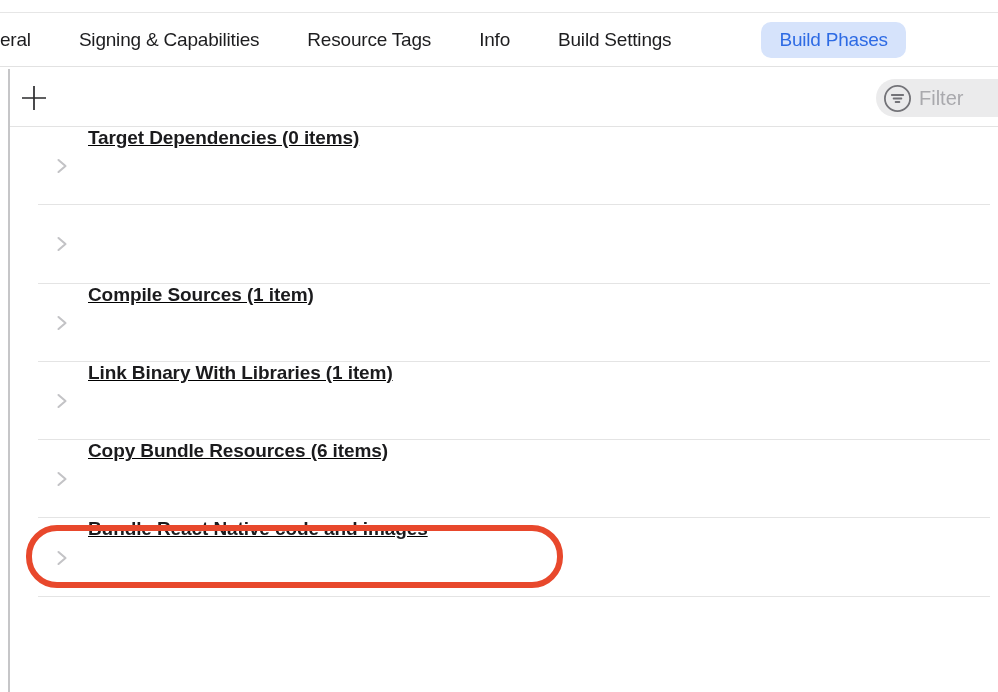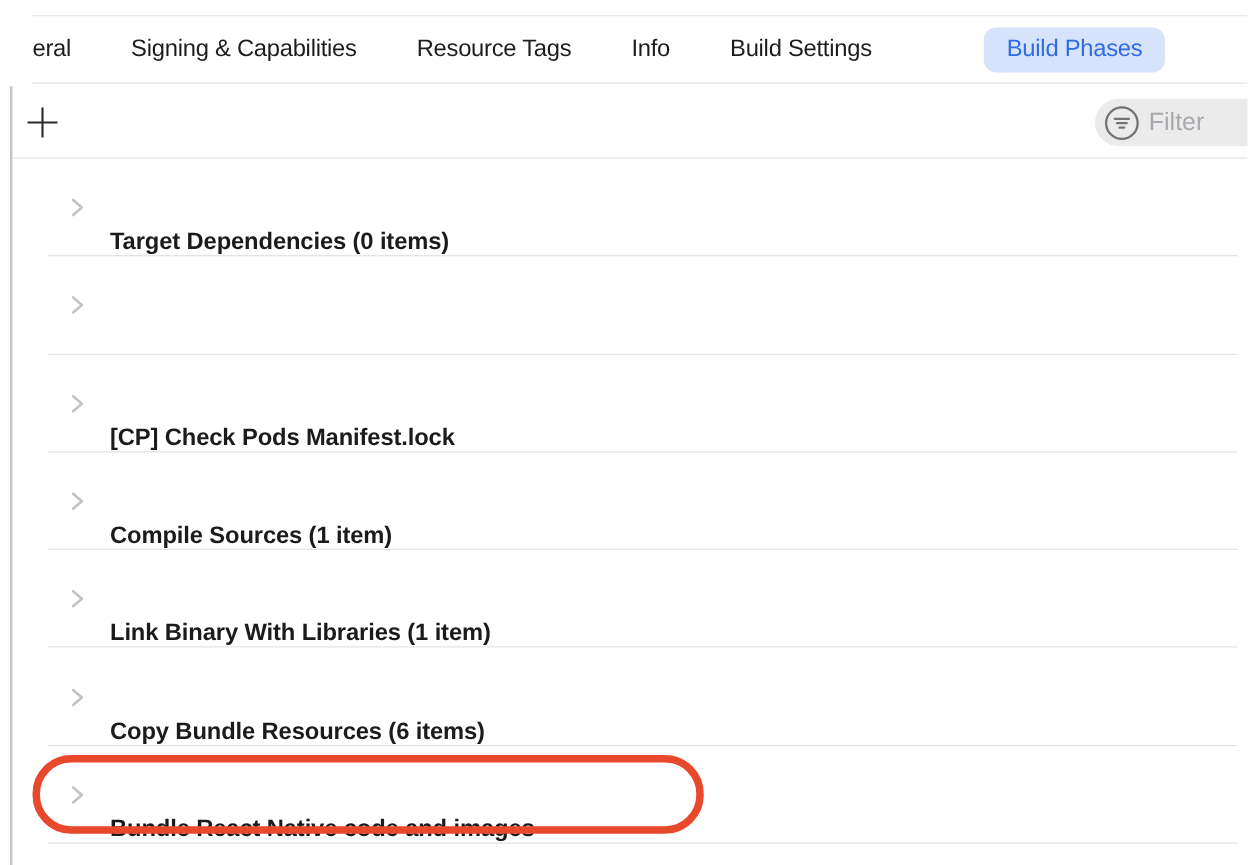--- a/index.html
+++ b/index.html
@@ -15,21 +15,21 @@
     --panel-border:#c6c6c8;
     --hairline:#e6e6e6;
   }
   *{box-sizing:border-box;}
   html,body{margin:0;padding:0;}
   body{
     width:998px;height:692px;background:#ffffff;
     font-family:"Liberation Sans","DejaVu Sans",sans-serif;
     -webkit-font-smoothing:antialiased;
   }
-  .screen{position:relative;width:998px;height:692px;overflow:hidden;background:#fff;padding-left:26px;}
+  .screen{position:relative;width:998px;height:692px;overflow:hidden;background:#fff;}
 
   
   .topstrip{height:13px;border-bottom:1px solid var(--hairline);}
   .tabbar{
     height:54px;display:flex;align-items:center;gap:48px;
     border-bottom:1px solid #e2e2e2;color:var(--tab-text);
   }
   .tab{
     appearance:none;background:none;border:none;padding:0;margin:0;
     font:inherit;font-size:19px;color:var(--tab-text);letter-spacing:-0.2px;
@@ -55,21 +55,21 @@
   }
   .filter-field{
     position:absolute;right:-24px;top:10px;height:38px;width:146px;
     background:var(--filter-bg);border-radius:19px;
     display:flex;align-items:center;padding-left:7px;
   }
   .filter-placeholder{font-size:20px;color:var(--filter-text);margin-left:7px;}
 
   
   .phase-list{list-style:none;margin:0;padding:0;}
-  .row{position:relative;height:78.3px;display:flex;align-items:flex-end;}
+  .row{position:relative;height:78.3px;display:flex;align-items:flex-start;text-decoration:underline;}
   .row::after{
     content:"";position:absolute;left:28px;right:8px;bottom:0;height:1px;
     background:var(--divider);
   }
   .chev{position:absolute;left:45px;top:50%;transform:translateY(-50%);line-height:0;}
   .row-title{
     margin-left:78px;font-size:19px;font-weight:700;color:var(--row-text);
     letter-spacing:-0.1px;white-space:nowrap;
   }
   .row.annotated::before{
@@ -129,28 +129,20 @@
         </li>
 
         <li class="row">
           <span class="chev">
             <svg width="13" height="17" viewBox="0 0 13 17">
               <path d="M3.5 2.5 L10.5 8.5 L3.5 14.5" fill="none" stroke="#c3c3c6" stroke-width="2.1" stroke-linecap="round" stroke-linejoin="round"></path>
             </svg>
           </span>
         </li>
 
-        <li class="row">
-          <span class="chev">
-            <svg width="13" height="17" viewBox="0 0 13 17">
-              <path d="M3.5 2.5 L10.5 8.5 L3.5 14.5" fill="none" stroke="#c3c3c6" stroke-width="2.1" stroke-linecap="round" stroke-linejoin="round"></path>
-            </svg>
-          </span>
-          <span class="row-title">[CP] Check Pods Manifest.lock</span>
-        </li>
 
         <li class="row">
           <span class="chev">
             <svg width="13" height="17" viewBox="0 0 13 17">
               <path d="M3.5 2.5 L10.5 8.5 L3.5 14.5" fill="none" stroke="#c3c3c6" stroke-width="2.1" stroke-linecap="round" stroke-linejoin="round"></path>
             </svg>
           </span>
           <span class="row-title">Compile Sources (1 item)</span>
         </li>
 

